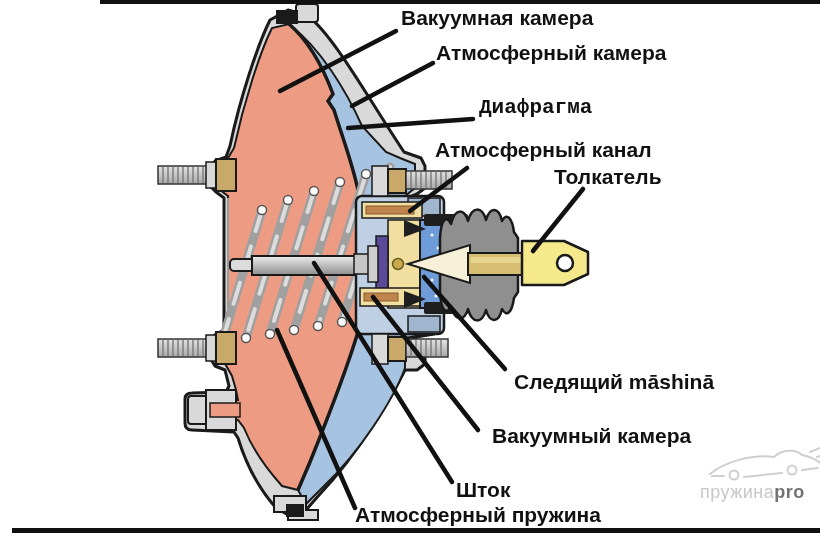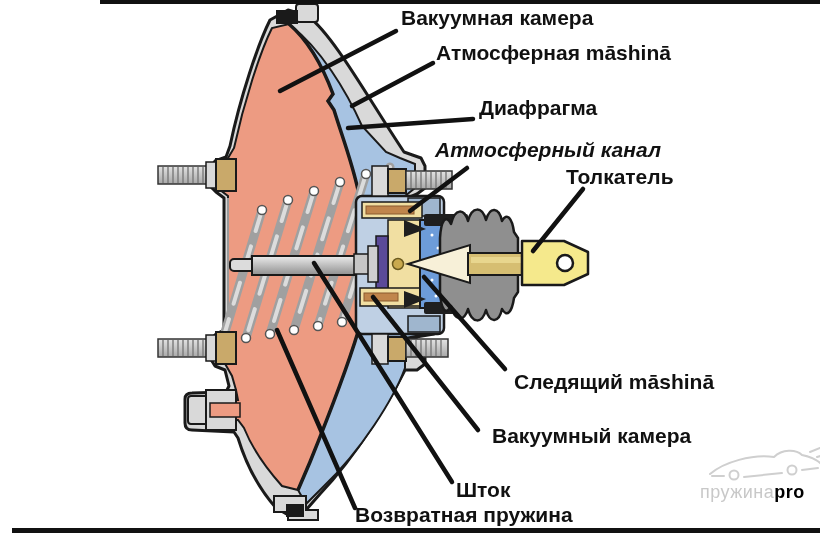--- a/index.html
+++ b/index.html
@@ -8,32 +8,32 @@
     font-family:"Liberation Sans",sans-serif;
     margin-left:12px;
   }
   #stage svg{position:absolute;left:0;top:0;}
   .lbl{
     position:absolute;font-weight:700;font-size:21px;line-height:24px;
     color:#111;white-space:nowrap;letter-spacing:0px;
   }
   #lbl-vacuum-chamber{left:389px;top:6px;}
   #lbl-atmospheric-chamber{left:424px;top:41px;}
-  #lbl-diaphragm{left:467px;top:96px;}
-  #lbl-atmospheric-channel{left:423px;top:138px;font-style:italic;}
-  #lbl-pusher{left:554px;top:165px;}
+  #lbl-diaphragm{left:467px;top:96px;font-family:Liberation Mono, monospace;}
+  #lbl-atmospheric-channel{left:423px;top:138px;}
+  #lbl-pusher{left:542px;top:165px;}
   #lbl-follower-valve{left:502px;top:370px;}
   #lbl-vacuum-channel{left:480px;top:424px;}
   #lbl-rod{left:444px;top:478px;}
   #lbl-return-spring{left:343px;top:503px;}
   #watermark{
     position:absolute;left:688px;top:482px;font-size:18px;color:#c8c8c8;
     letter-spacing:0.5px;
   }
-  #watermark .wm-bold{font-weight:700;color:#000000;}
+  #watermark .wm-bold{font-weight:700;color:#737373;}
 </style>
 </head>
 <body>
 
 <div id="stage">
 
   <svg width="820" height="536" viewBox="0 0 820 536">
     <defs>
       <linearGradient id="rodGrad" x1="0" y1="0" x2="0" y2="1">
         <stop offset="0" stop-color="#ececec"></stop>
@@ -297,27 +297,27 @@
 
     <g fill="#111">
       <rect x="88" y="0" width="732" height="4"></rect>
       <rect x="0" y="528" width="820" height="5"></rect>
       <rect x="817" y="0" width="3" height="533"></rect>
     </g>
   </svg>
 
   <div>
     <div class="lbl" id="lbl-vacuum-chamber">Вакуумная камера</div>
-    <div class="lbl" id="lbl-atmospheric-chamber">Атмосферная māshinā</div>
+    <div class="lbl" id="lbl-atmospheric-chamber">Атмосферный камера</div>
     <div class="lbl" id="lbl-diaphragm">Диафрагма</div>
     <div class="lbl" id="lbl-atmospheric-channel">Атмосферный канал</div>
     <div class="lbl" id="lbl-pusher">Толкатель</div>
     <div class="lbl" id="lbl-follower-valve">Следящий māshinā</div>
     <div class="lbl" id="lbl-vacuum-channel">Вакуумный камера</div>
     <div class="lbl" id="lbl-rod">Шток</div>
-    <div class="lbl" id="lbl-return-spring">Возвратная пружина</div>
+    <div class="lbl" id="lbl-return-spring">Атмосферный пружина</div>
   </div>
 
   <div id="watermark">
     <span>пружина</span><span class="wm-bold">pro</span>
   </div>
 
 </div>
 
 </body></html>

